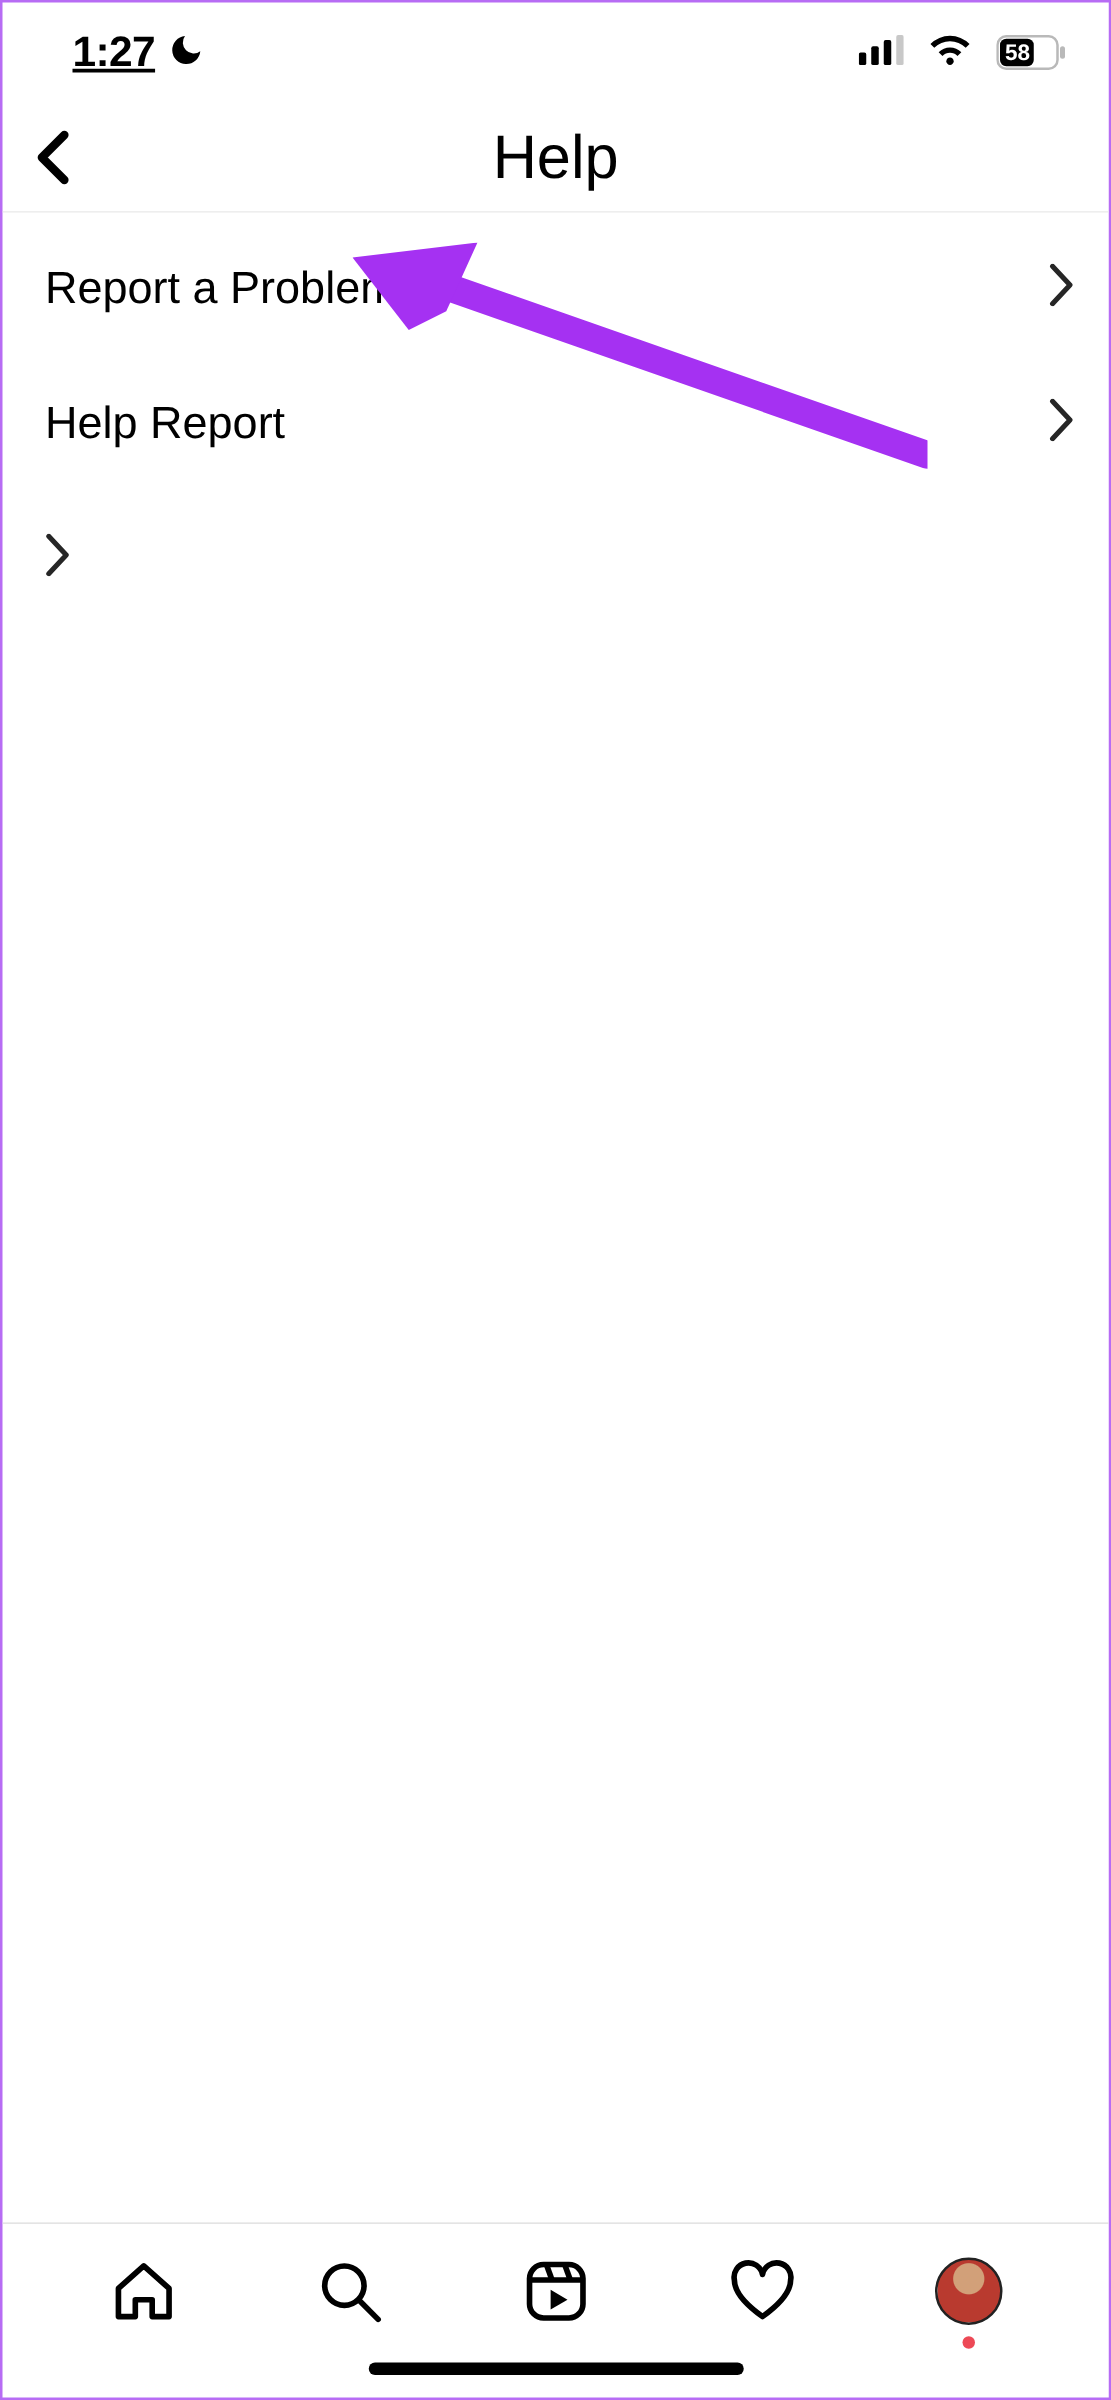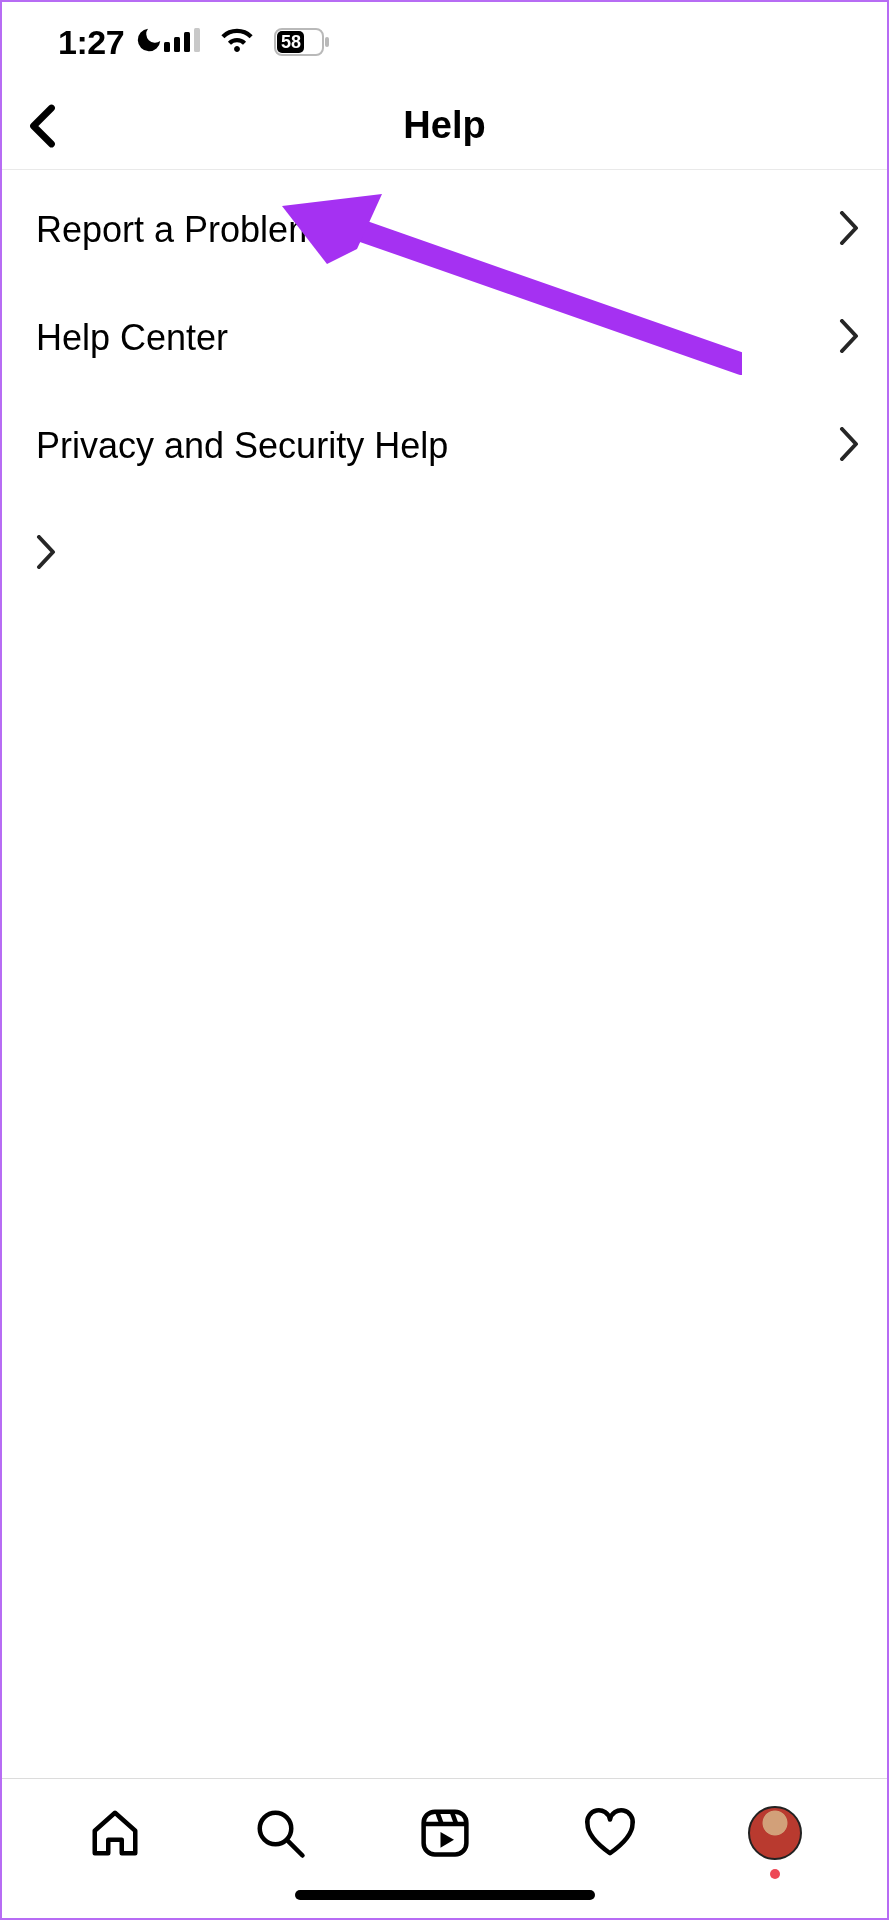--- a/index.html
+++ b/index.html
@@ -14,22 +14,23 @@
     flex-direction: column;
     position: relative;
     overflow: hidden;
   }
 
   
   .status-bar {
     height: 80px;
     display: flex;
     align-items: center;
-    justify-content: flex-start;
-    padding: 0 46px 0 56px;
+    justify-content: space-between;
+    padding: 0 34px 0 56px;
+    text-decoration: underline;
   }
   .status-left { display: flex; align-items: center; gap: 10px; }
   .status-time { font-size: 34px; font-weight: 600; letter-spacing: -0.5px; }
   .status-right { display: flex; align-items: center; gap: 20px; }
   .moon-icon svg { width: 30px; height: 30px; }
   .signal-icon svg { width: 36px; height: 24px; }
   .wifi-icon svg { width: 34px; height: 26px; }
   .battery-icon { display:flex; align-items:center; }
   .battery-icon svg { width: 56px; height: 28px; }
   .battery-text { font-size: 18px; font-weight: 700; fill: #fff; }
@@ -48,22 +49,22 @@
     top: 50%;
     transform: translateY(-50%);
     width: 60px; height: 60px;
     display:flex; align-items:center; justify-content:center;
     cursor: pointer;
   }
   .back-btn svg { width: 36px; height: 44px; }
   .nav-title {
     flex: 1;
     text-align: center;
-    font-size: 38px;
-    font-weight: 700;
+    font-size: 49px;
+    font-weight: 400;
   }
 
   
   .menu-list { flex: 1; padding-top: 6px; }
   .menu-item {
     display: flex;
     align-items: center;
     justify-content: space-between;
     height: 108px;
     padding: 0 28px 0 34px;
@@ -167,29 +168,21 @@
 <div class="menu-list">
   <div class="menu-item">
     <span class="menu-label">Report a Problem</span>
     <span class="chevron-right">
       <svg viewBox="0 0 20 34">
           <path d="M3 2 L17 17 L3 32" fill="none" stroke="#262626" stroke-width="4" stroke-linecap="round" stroke-linejoin="round"></path>
         </svg>
     </span>
   </div>
   <div class="menu-item">
-    <span class="menu-label">Help Center</span>
-    <span class="chevron-right">
-      <svg viewBox="0 0 20 34">
-          <path d="M3 2 L17 17 L3 32" fill="none" stroke="#262626" stroke-width="4" stroke-linecap="round" stroke-linejoin="round"></path>
-        </svg>
-    </span>
-  </div>
-  <div class="menu-item">
-    <span class="menu-label">Privacy and Security Help</span>
+    <span class="menu-label">Help Report</span>
     <span class="chevron-right">
       <svg viewBox="0 0 20 34">
           <path d="M3 2 L17 17 L3 32" fill="none" stroke="#262626" stroke-width="4" stroke-linecap="round" stroke-linejoin="round"></path>
         </svg>
     </span>
   </div>
   <div class="menu-item">
     <span class="chevron-right">
       <svg viewBox="0 0 20 34">
           <path d="M3 2 L17 17 L3 32" fill="none" stroke="#262626" stroke-width="4" stroke-linecap="round" stroke-linejoin="round"></path>

